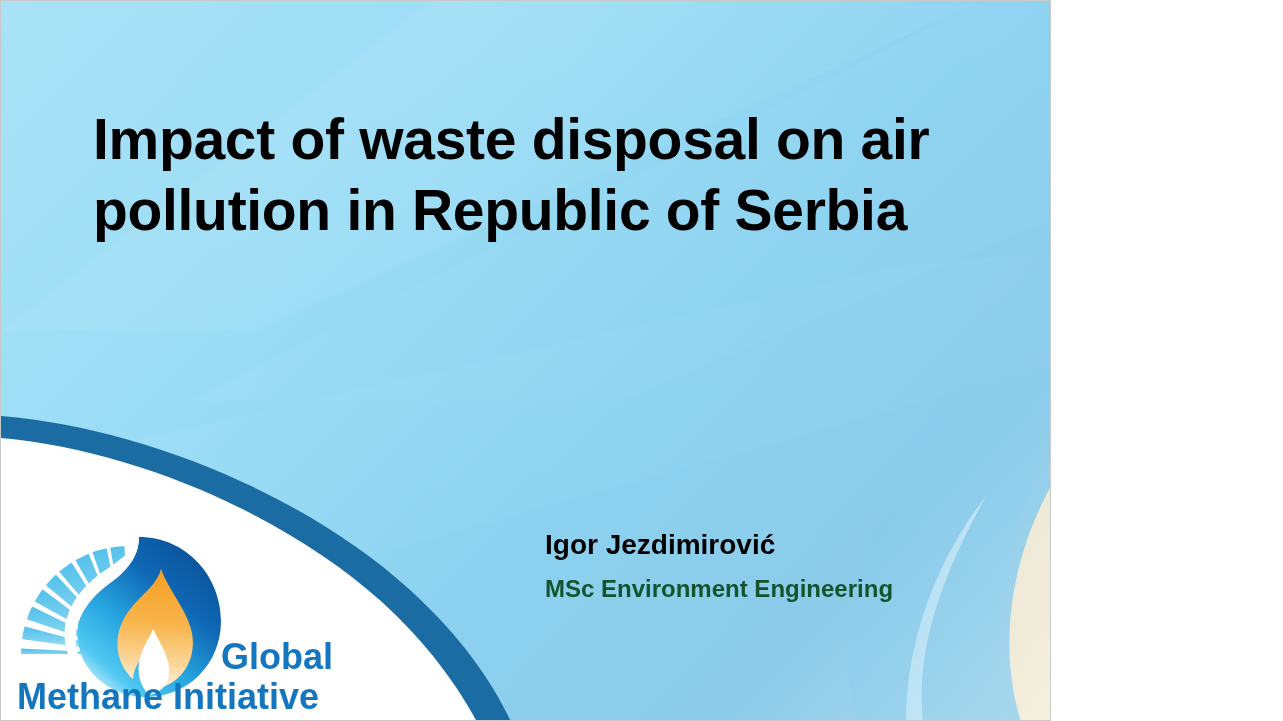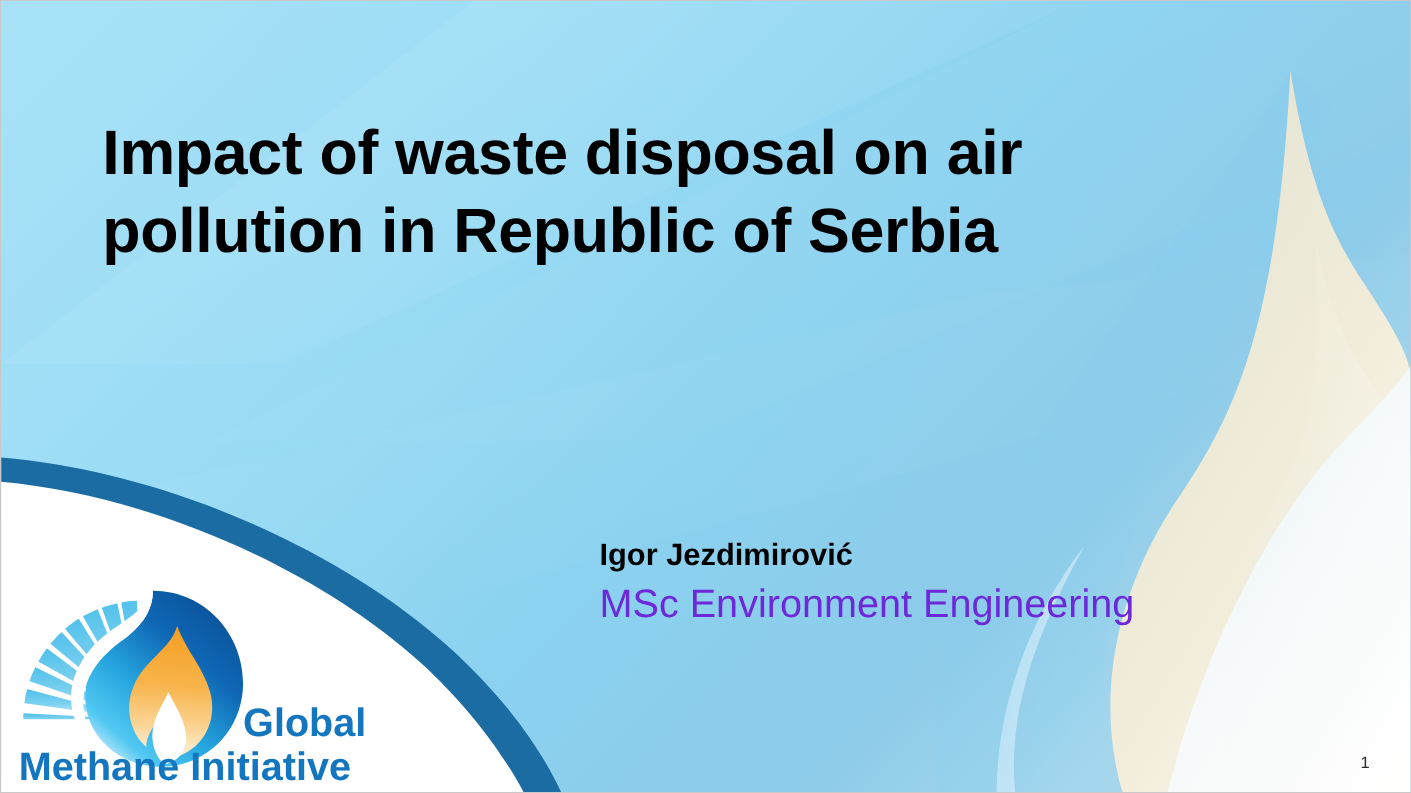--- a/index.html
+++ b/index.html
@@ -5,21 +5,21 @@
   html, body {
     margin: 0;
     padding: 0;
     background: #ffffff;
   }
   body {
     font-family: "Liberation Sans", sans-serif;
   }
   #slide {
     position: relative;
-    width: 1283px;
+    width: 1051px;
     height: 721px;
     overflow: hidden;
     background: #a9dff5;
     box-sizing: border-box;
     border: 1px solid #c9c9c9;
   }
   #bg-svg {
     position: absolute;
     left: 0;
     top: 0;
@@ -43,25 +43,26 @@
     left: 544px;
     top: 484px;
     width: 620px;
   }
   #subtitle-name {
     font-size: 28px;
     font-weight: bold;
     color: #000000;
     line-height: 40px;
     white-space: nowrap;
+    margin-top: 40px;
   }
   .subtitle-line {
-    font-size: 36px;
-    font-weight: normal;
-    color: #6d28d9;
+    font-size: 24px;
+    font-weight: bold;
+    color: #14532d;
     line-height: 47px;
     white-space: nowrap;
   }
   #slide-number {
     position: absolute;
     left: 1225px;
     top: 684px;
     width: 30px;
     text-align: center;
     font-size: 15px;

